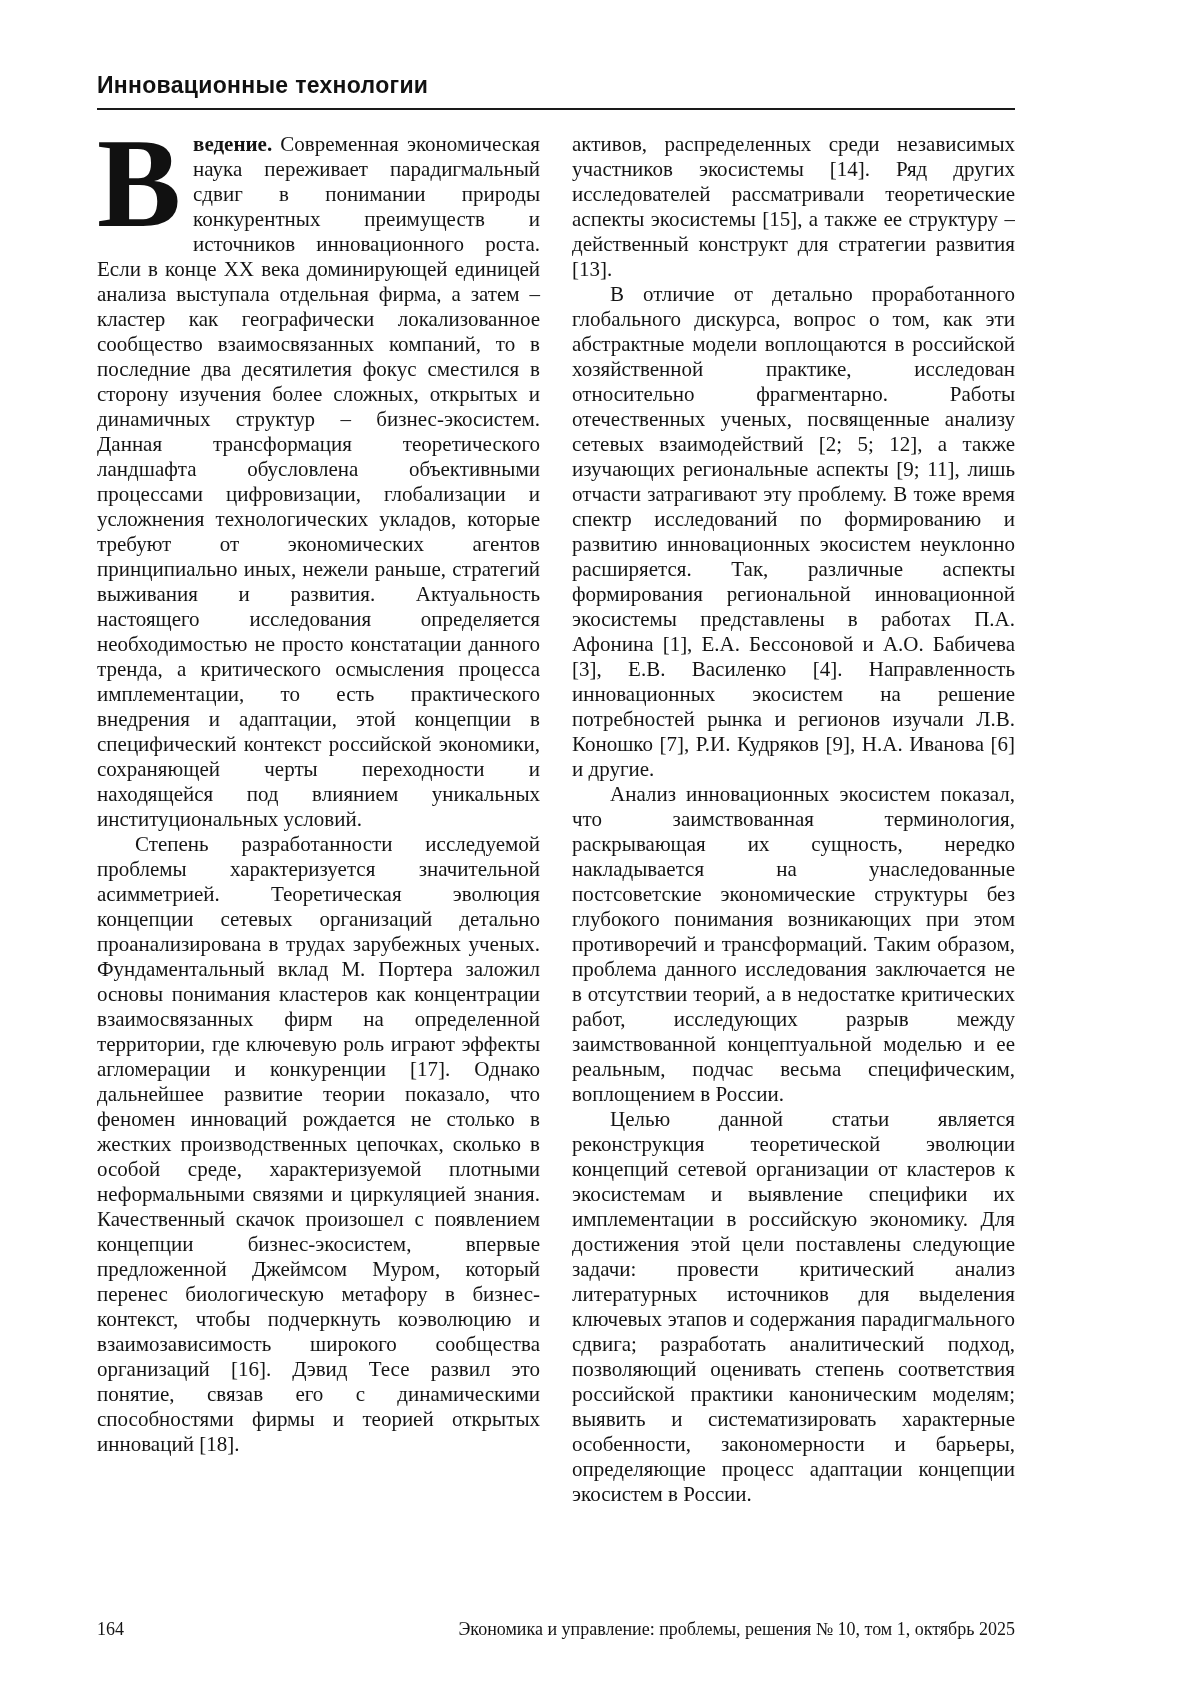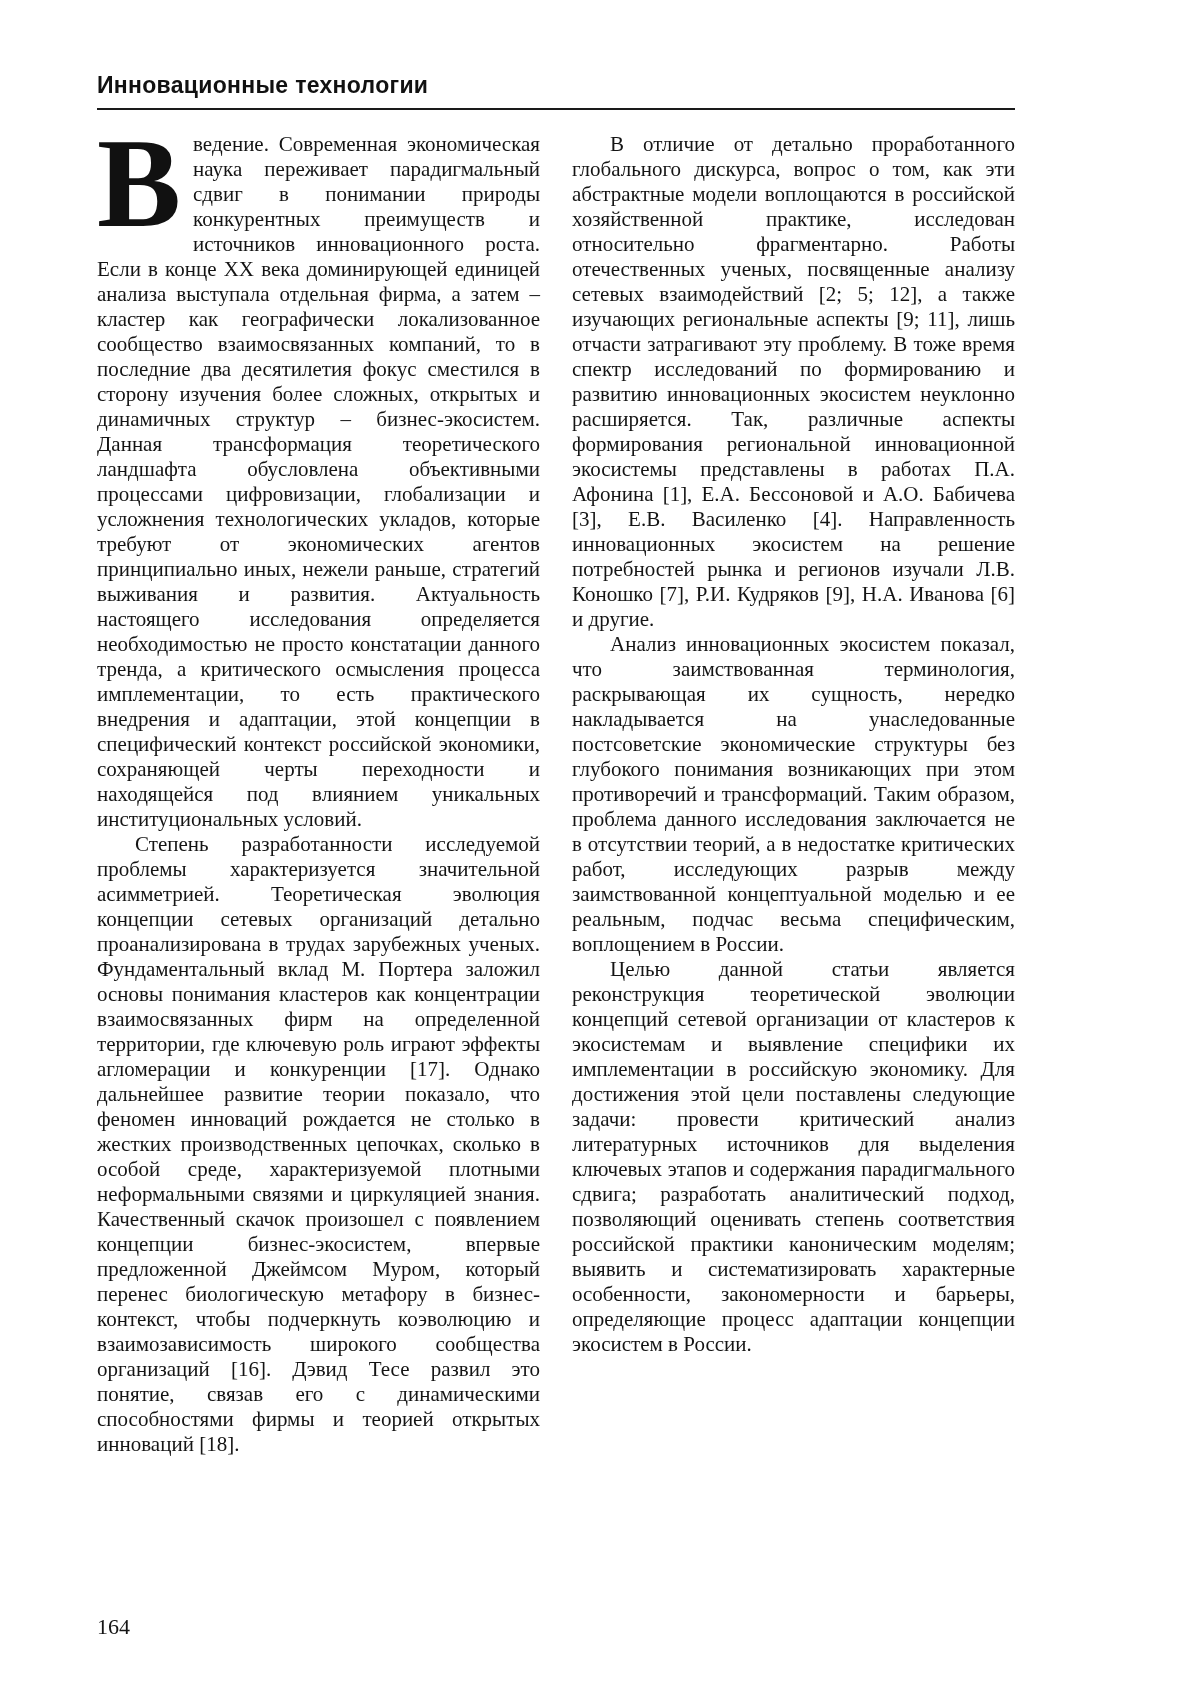--- a/index.html
+++ b/index.html
@@ -48,27 +48,27 @@
   .para { margin:0; }
   .indent { text-indent:38px; }
   .dropcap {
     float:left;
     font-weight:bold;
     font-size:126px;
     line-height:99px;
     padding:2px 12px 0 0;
     color:#111;
   }
-  .lead-bold { font-weight:normal;margin-top:36px; }
+  .lead-bold { font-weight:bold;margin-top:36px; }
   .page-footer {
     margin-top:auto;
     display:flex;
     justify-content:space-between;
     align-items:baseline;
-    font-size:22px;
+    font-size:18px;
     color:#141414;
   }
 </style>
 </head>
 <body>
 
 <div class="page">
 
   <header class="page-header">
     <div class="section-title">Инновационные технологии</div>
@@ -78,24 +78,26 @@
   <main class="columns">
 
     <div class="column">
       <p class="para">
         <span class="dropcap">В</span><span class="lead-bold">ведение.</span><span> Современная экономическая наука переживает парадигмальный сдвиг в понимании природы конкурентных преимуществ и источников инновационного роста. Если в конце XX века доминирующей единицей анализа выступала отдельная фирма, а затем – кластер как географически локализованное сообщество взаимосвязанных компаний, то в последние два десятилетия фокус сместился в сторону изучения более сложных, открытых и динамичных структур – бизнес-экосистем. Данная трансформация теоретического ландшафта обусловлена объективными процессами цифровизации, глобализации и усложнения технологических укладов, которые требуют от экономических агентов принципиально иных, нежели раньше, стратегий выживания и развития. Актуальность настоящего исследования определяется необходимостью не просто констатации данного тренда, а критического осмысления процесса имплементации, то есть практического внедрения и адаптации, этой концепции в специфический контекст российской экономики, сохраняющей черты переходности и находящейся под влиянием уникальных институциональных условий.</span>
       </p>
       <p class="para indent">Степень разработанности исследуемой проблемы характеризуется значительной асимметрией. Теоретическая эволюция концепции сетевых организаций детально проанализирована в трудах зарубежных ученых. Фундаментальный вклад М. Портера заложил основы понимания кластеров как концентрации взаимосвязанных фирм на определенной территории, где ключевую роль играют эффекты агломерации и конкуренции [17]. Однако дальнейшее развитие теории показало, что феномен инноваций рождается не столько в жестких производственных цепочках, сколько в особой среде, характеризуемой плотными неформальными связями и циркуляцией знания. Качественный скачок произошел с появлением концепции бизнес-экосистем, впервые предложенной Джеймсом Муром, который перенес биологическую метафору в бизнес-контекст, чтобы подчеркнуть коэволюцию и взаимозависимость широкого сообщества организаций [16]. Дэвид Тесе развил это понятие, связав его с динамическими способностями фирмы и теорией открытых инноваций [18].</p>
     </div>
 
     <div class="column">
+      <p class="para">активов, распределенных среди независимых участников экосистемы [14]. Ряд других исследователей рассматривали теоретические аспекты экосистемы [15], а также ее структуру – действенный конструкт для стратегии развития [13].</p>
       <p class="para indent">В отличие от детально проработанного глобального дискурса, вопрос о том, как эти абстрактные модели воплощаются в российской хозяйственной практике, исследован относительно фрагментарно. Работы отечественных ученых, посвященные анализу сетевых взаимодействий [2; 5; 12], а также изучающих региональные аспекты [9; 11], лишь отчасти затрагивают эту проблему. В тоже время спектр исследований по формированию и развитию инновационных экосистем неуклонно расширяется. Так, различные аспекты формирования региональной инновационной экосистемы представлены в работах П.А. Афонина [1], Е.А. Бессоновой и А.О. Бабичева [3], Е.В. Василенко [4]. Направленность инновационных экосистем на решение потребностей рынка и регионов изучали Л.В. Коношко [7], Р.И. Кудряков [9], Н.А. Иванова [6] и другие.</p>
       <p class="para indent">Анализ инновационных экосистем показал, что заимствованная терминология, раскрывающая их сущность, нередко накладывается на унаследованные постсоветские экономические структуры без глубокого понимания возникающих при этом противоречий и трансформаций. Таким образом, проблема данного исследования заключается не в отсутствии теорий, а в недостатке критических работ, исследующих разрыв между заимствованной концептуальной моделью и ее реальным, подчас весьма специфическим, воплощением в России.</p>
       <p class="para indent">Целью данной статьи является реконструкция теоретической эволюции концепций сетевой организации от кластеров к экосистемам и выявление специфики их имплементации в российскую экономику. Для достижения этой цели поставлены следующие задачи: провести критический анализ литературных источников для выделения ключевых этапов и содержания парадигмального сдвига; разработать аналитический подход, позволяющий оценивать степень соответствия российской практики каноническим моделям; выявить и систематизировать характерные особенности, закономерности и барьеры, определяющие процесс адаптации концепции экосистем в России.</p>
     </div>
 
   </main>
 
   <footer class="page-footer">
     <span>164</span>
+    <span>Экономика и управление: проблемы, решения № 10, том 1, октябрь 2025</span>
   </footer>
 
 </div>
 
 </body></html>

